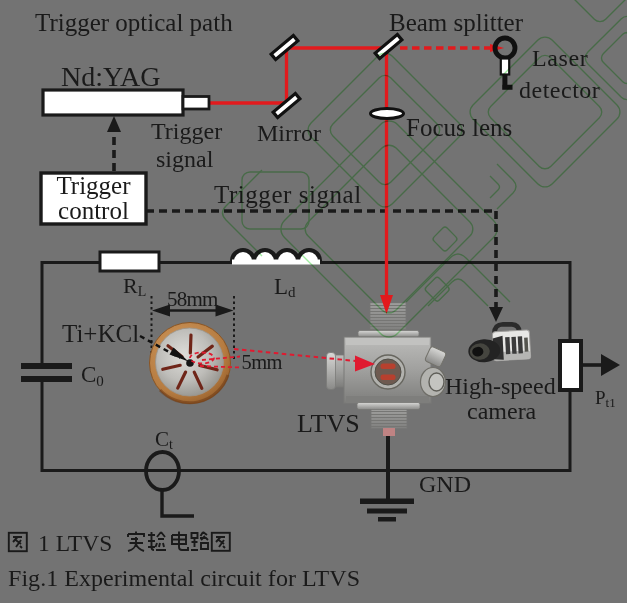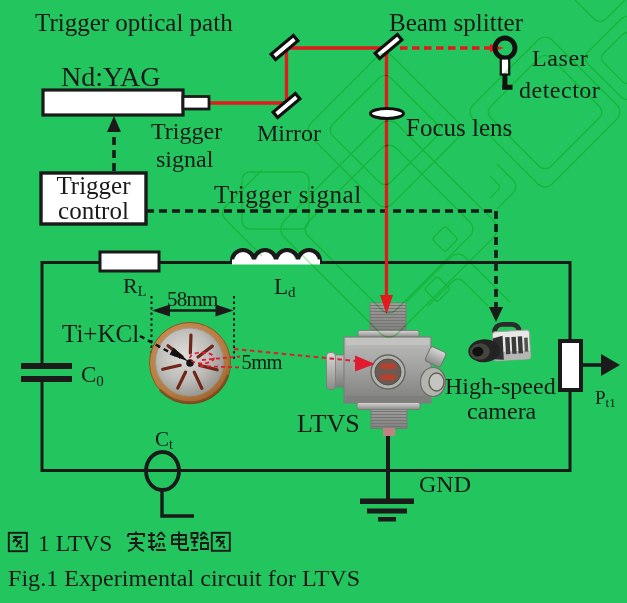--- a/index.html
+++ b/index.html
@@ -1,16 +1,16 @@
 <!DOCTYPE html>
 <html><head>
 <meta charset="utf-8">
 <style>
 html,body{margin:0;padding:0;background:#ffffff;}
-#page{position:relative;width:627px;height:603px;background:#22c55e;overflow:hidden;
+#page{position:relative;width:627px;height:603px;background:#737373;overflow:hidden;
 font-family:"Liberation Serif", serif;}
 svg{position:absolute;left:0;top:0;}
 </style>
 </head>
 <body>
 <div id="page">
 <svg width="627" height="603" viewBox="0 0 627 603">
 <defs>
   <linearGradient id="bellows" x1="0" y1="0" x2="0" y2="1">
     <stop offset="0" stop-color="#adadab"></stop>

